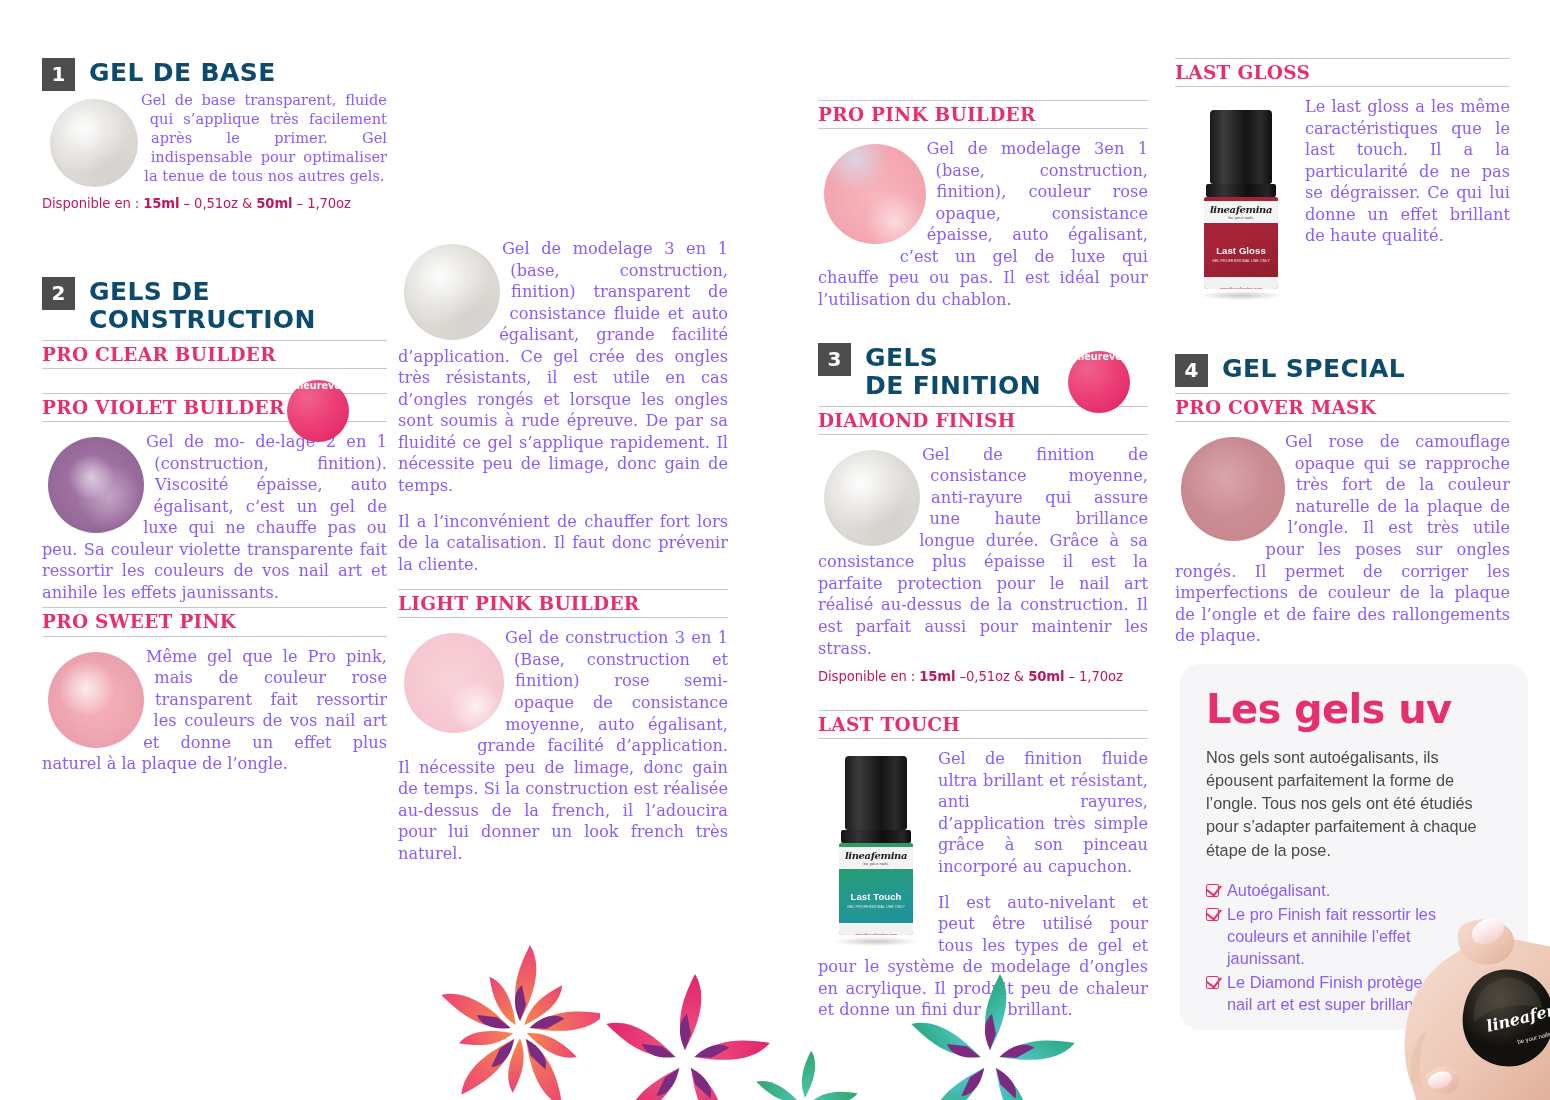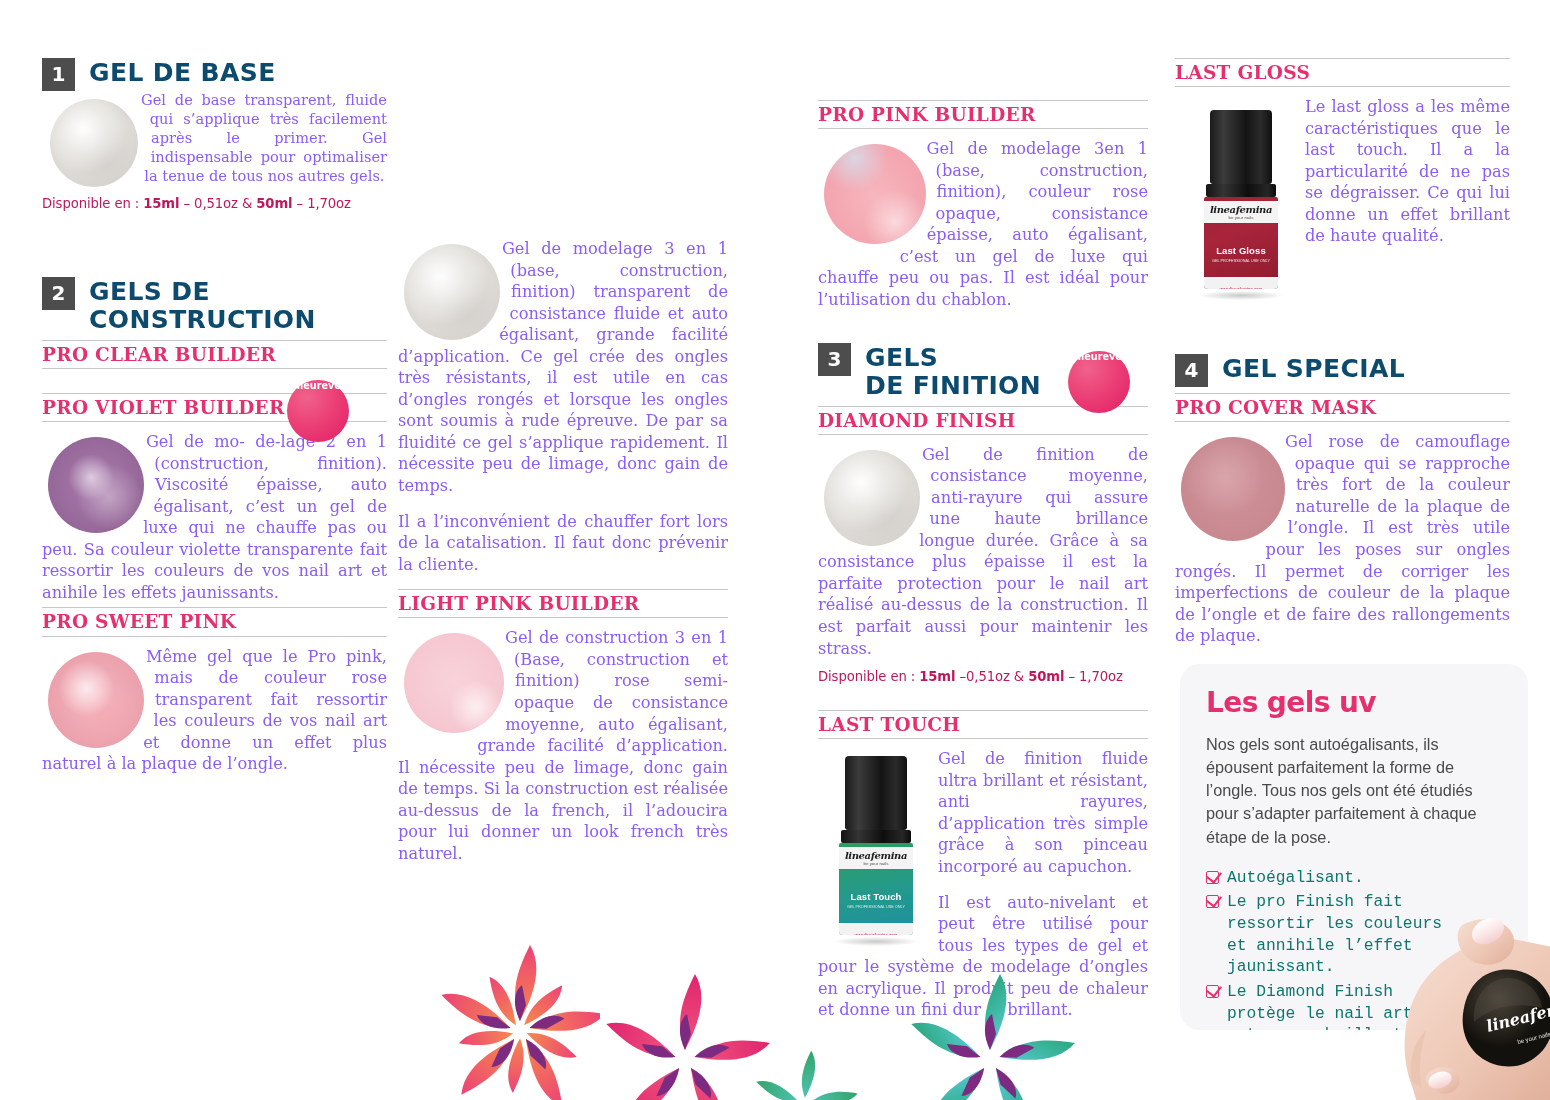--- a/index.html
+++ b/index.html
@@ -166,40 +166,40 @@
     background: radial-gradient(ellipse at 50% 50%, rgba(120,120,120,.40) 0%, rgba(255,255,255,0) 72%);
   }
 
   
   .uvbox {
     position: absolute; left: 1180px; top: 664px; width: 348px; height: 366px;
     background: #f6f5f7; border-radius: 20px; overflow: hidden;
   }
   .uvbox h2 {
     font-family: "DejaVu Sans", sans-serif; font-weight: bold;
-    font-size: 28px; color: #e6306d; margin: 22px 0 0 26px; letter-spacing:-.6px;
+    font-size: 40px; color: #e6306d; margin: 22px 0 0 26px; letter-spacing:-.6px;
   }
   .uvbox .uvp {
     font-family: "Liberation Sans", sans-serif; font-size: 16.3px; line-height: 1.42;
     color: #4a4a4a; margin: 14px 26px 0 26px;
   }
   .uvlist { margin: 18px 0 0 26px; }
   .uvli { display: flex; gap: 8px; margin-bottom: 3px; }
   .uvli .tickbox {
     flex: 0 0 13px; width: 13px; height: 13px; margin-top: 4px; position: relative;
     border: 1.4px solid #e6306d; border-radius: 2px;
   }
   .uvli .tickbox::after {
     content: ""; position: absolute; left: 2px; top: -3px; width: 8px; height: 11px;
     border-right: 2px solid #e6306d; border-bottom: 2px solid #e6306d;
     transform: rotate(38deg);
   }
   .uvli span.txt {
-    font-family: Liberation Mono, monospace; font-size: 16.3px; line-height: 1.33;
-    color: #0f766e; max-width: 232px; display:block;
+    font-family: Liberation Sans, sans-serif; font-size: 16.3px; line-height: 1.33;
+    color: #8b5cf6; max-width: 232px; display:block;
   }
 
   
   .hand { position: absolute; right: -8px; bottom: -6px; width: 190px; height: 270px; z-index: 3; }
 
   
   .deco { position: absolute; bottom: 0; pointer-events: none; }
   .deco-a { left: 440px; bottom: -6px; }
   .deco-b { left: 600px; bottom: -30px; }
   .deco-c { left: 745px; bottom: -56px; }

